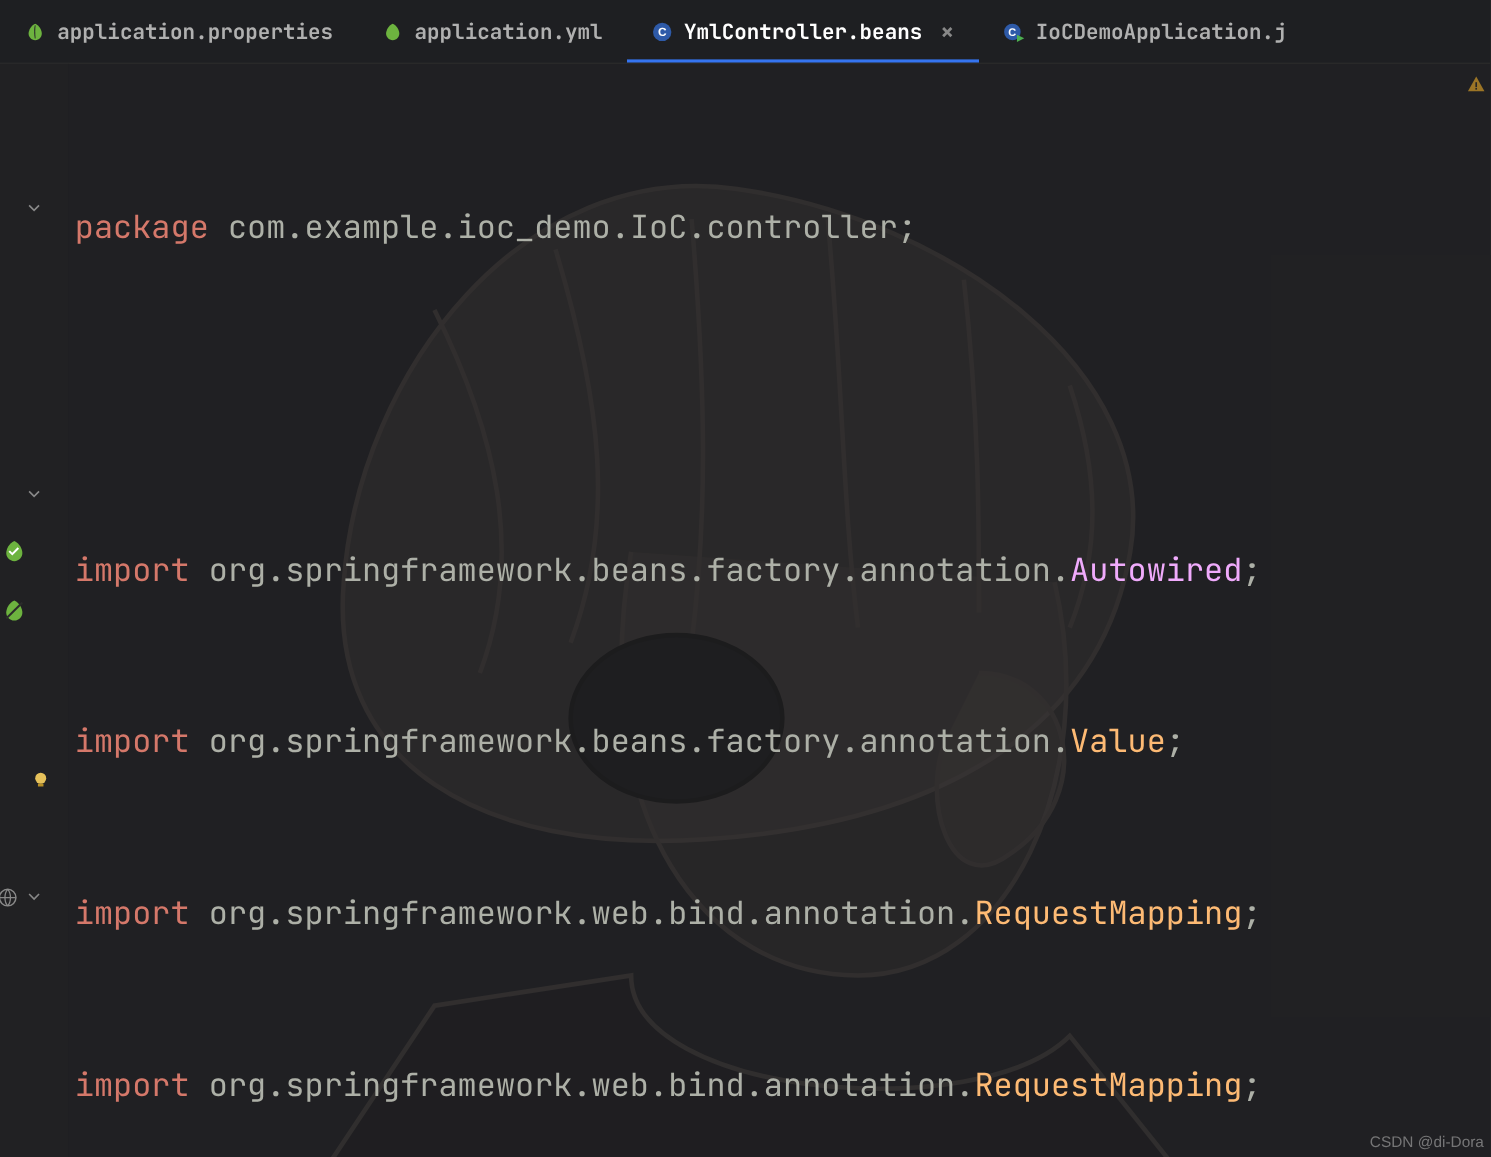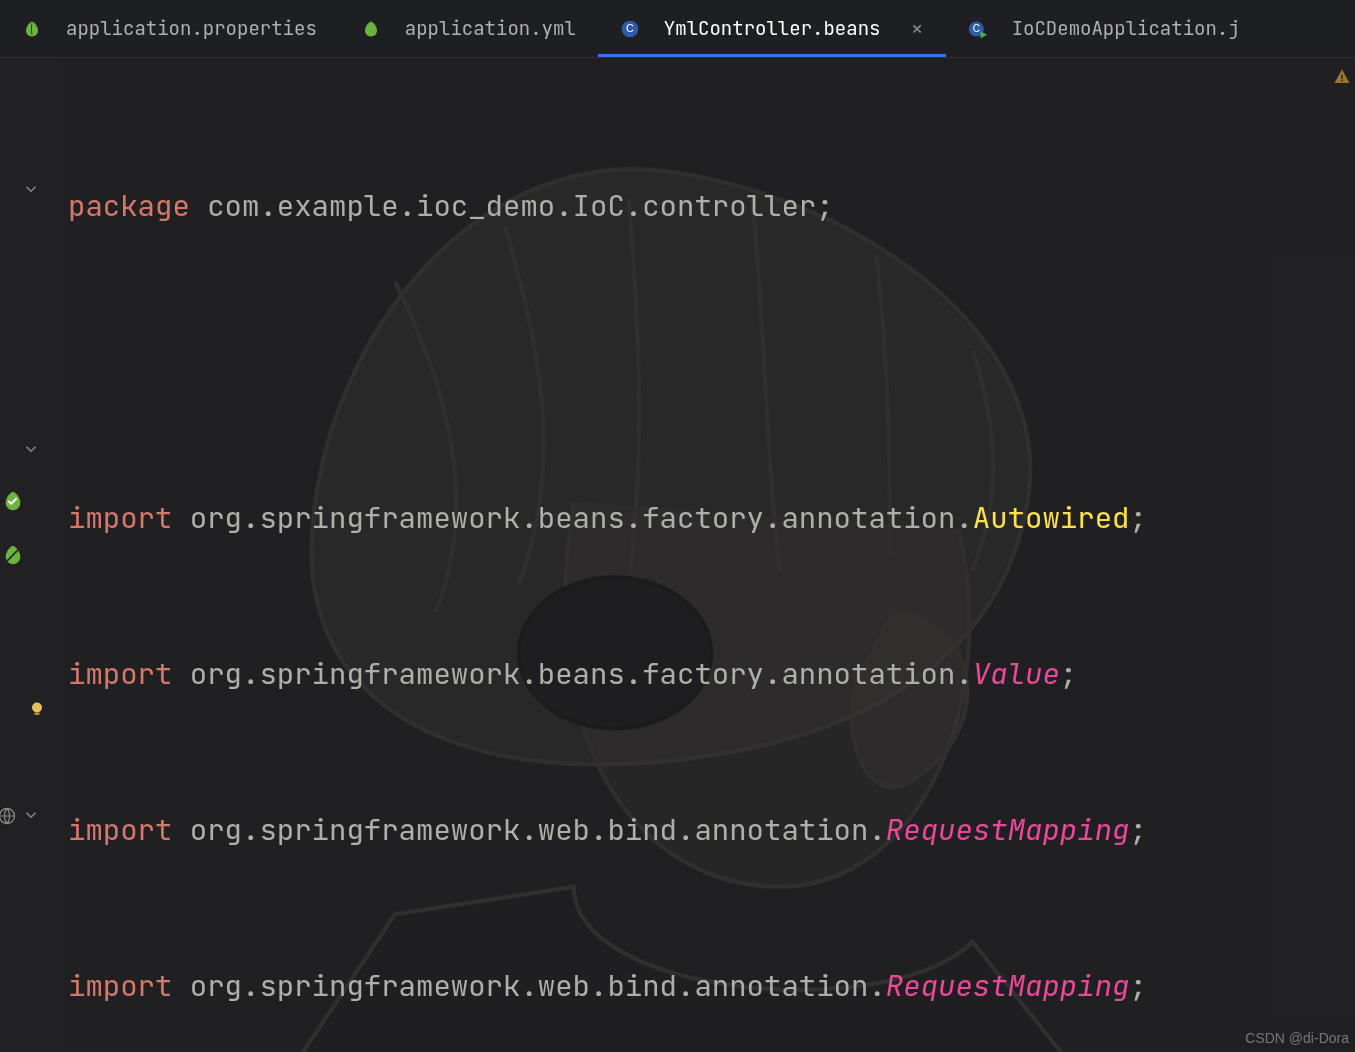--- a/index.html
+++ b/index.html
@@ -20,28 +20,29 @@
     height: 58px;
     display: flex;
     align-items: center;
     background: #1e1f22;
     border-bottom: 1px solid #303030;
     overflow: hidden;
   }
   .tab {
     display: flex;
     align-items: center;
-    gap: 24px;
+    gap: 10px;
     padding: 0 22px;
     height: 100%;
     font-size: 19px;
     color: #b0b0b0;
     cursor: pointer;
     position: relative;
     white-space: nowrap;
+    font-weight: bold;
   }
   .tab.active {
     color: #fff;
   }
   .tab.active::after {
     content: "";
     position: absolute;
     bottom: 0;
     left: 0;
     right: 0;
@@ -109,22 +110,22 @@
     line-height: 52px;
     white-space: pre;
     background: rgba(30,30,32,0.35);
   }
   .code .line {
     height: 52px;
     padding-left: 6px;
   }
   .kw { color: #d5786a; }          
   .pkg { color: #adb0a7; }
-  .ann { color: #ec4899; font-style: italic; }
-  .cls { color: #fde047; }
+  .ann { color: #fdba74; }
+  .cls { color: #f0abfc; }
   .paren { color: #adb0a7; }
   .warn { position: absolute; top: 10px; right: 4px; }
   .watermark {
     position: absolute;
     bottom: 6px;
     right: 6px;
     font-size: 14px;
     color: #9a9a9a;
     opacity: 0.7;
     font-family: sans-serif;

